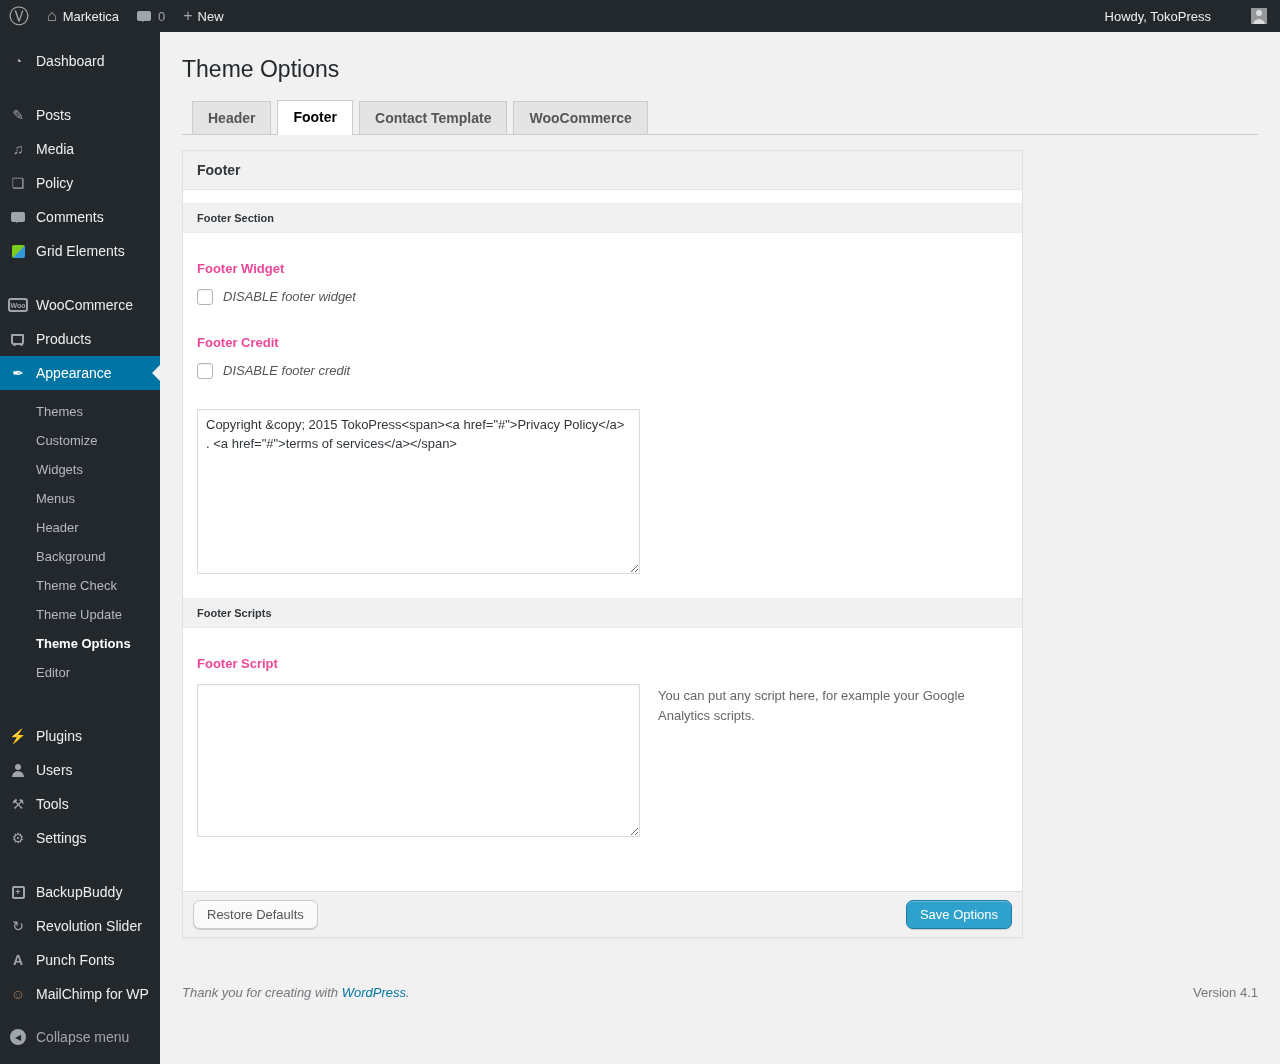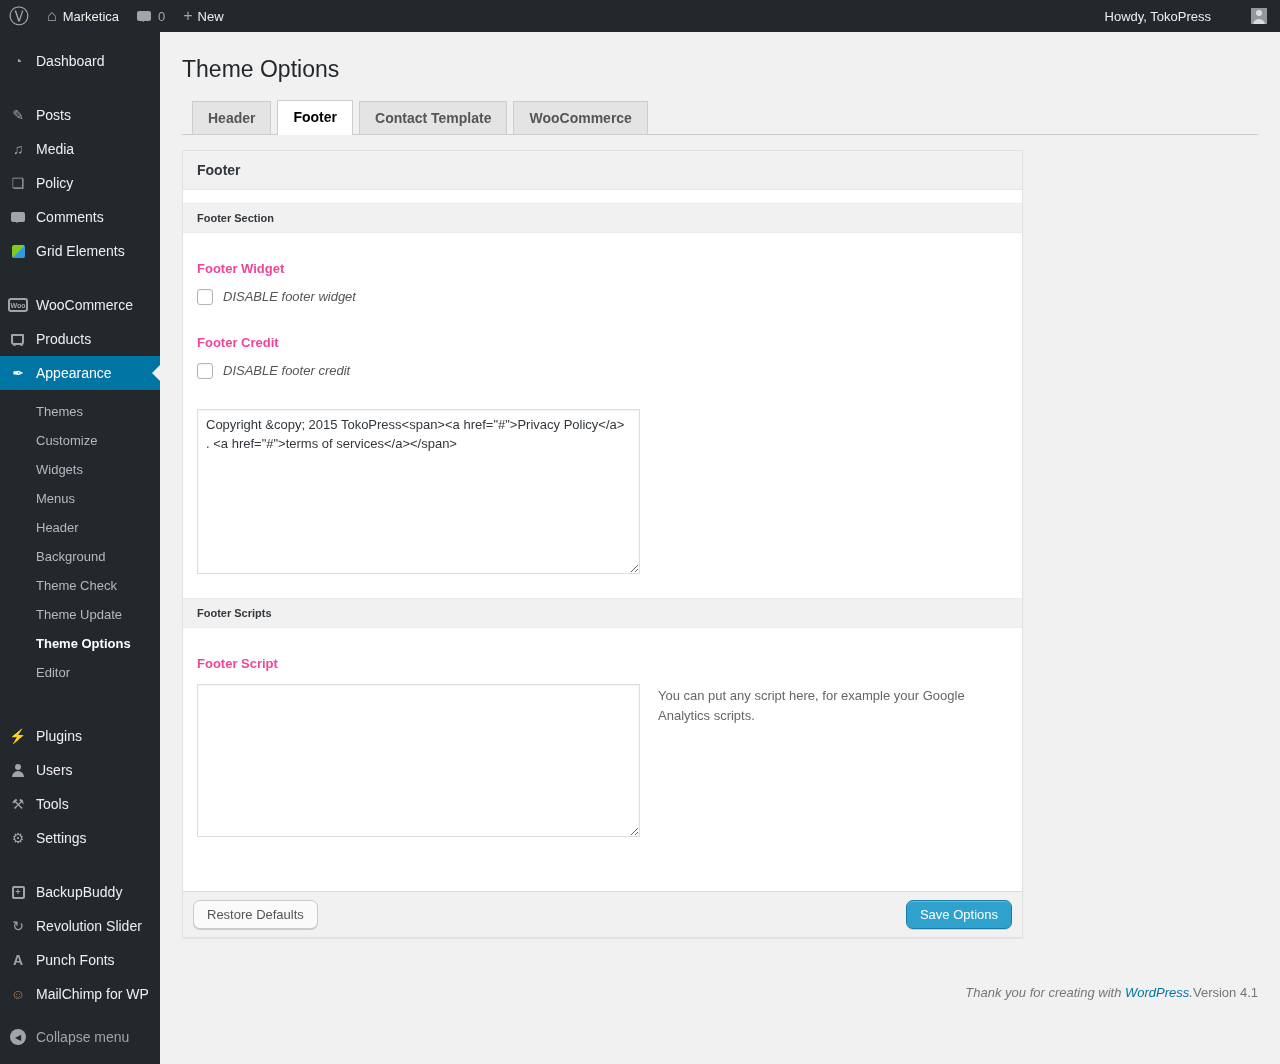--- a/index.html
+++ b/index.html
@@ -81,21 +81,21 @@
   .option-textarea { display:block; width:443px; height:165px; border:1px solid #ddd; padding:6px 8px; font-family:"Liberation Sans", sans-serif; font-size:13px; color:#32373c; line-height:1.45; box-shadow:inset 0 1px 2px rgba(0,0,0,.06); resize:both; background:#fff; outline:none; }
   .option-textarea.script { height:153px; }
   .script-row { display:flex; align-items:flex-start; }
   .help-text { margin-left:18px; width:312px; font-size:13px; color:#666; line-height:1.55; padding-top:2px; }
 
   .panel-footer { display:flex; justify-content:space-between; align-items:center; background:#f1f1f1; border-top:1px solid #ddd; padding:8px 10px; }
   .btn { font-family:"Liberation Sans", sans-serif; font-size:13px; border-radius:7px; padding:6px 13px; cursor:pointer; line-height:1.2; }
   .btn-secondary { background:#fafafa; border:1px solid #ccc; color:#555; box-shadow:0 1px 0 #ccc; }
   .btn-primary { background:#2ea2cc; border:1px solid #1b7aa6; color:#fff; box-shadow:inset 0 1px 0 rgba(255,255,255,.25), 0 1px 0 rgba(0,0,0,.15); }
 
-  .page-footer { display:flex; justify-content:flex-end; align-items:baseline; margin-top:47px; font-size:13px; color:#72777c; }
+  .page-footer { display:flex; justify-content:space-between; align-items:baseline; margin-top:47px; font-size:13px; color:#72777c; }
   .thanks { font-style:italic; }
   .thanks a { color:#0074a2; text-decoration:none; font-style:italic; cursor:pointer; }
   .version { color:#72777c; }
 </style>
 </head>
 <body>
 
 <div class="admin-bar">
   <div class="ab-item">
     <span class="wp-logo-glyph">Ⓥ</span>

